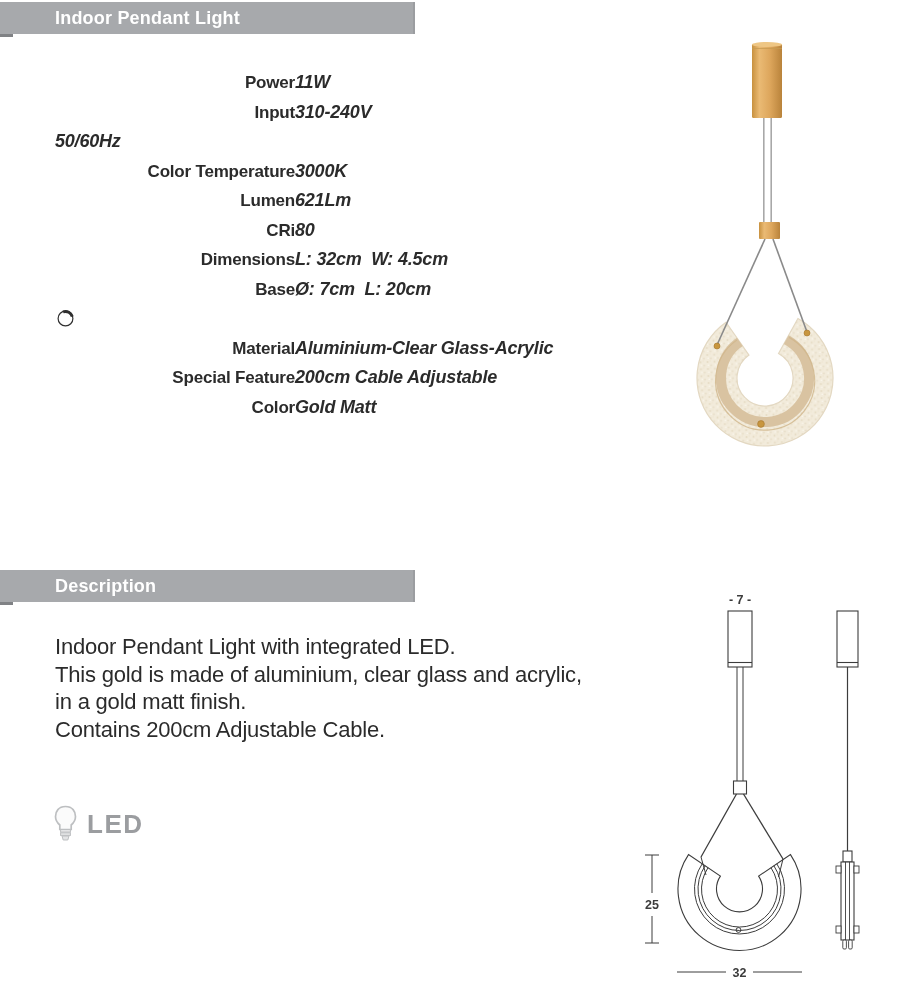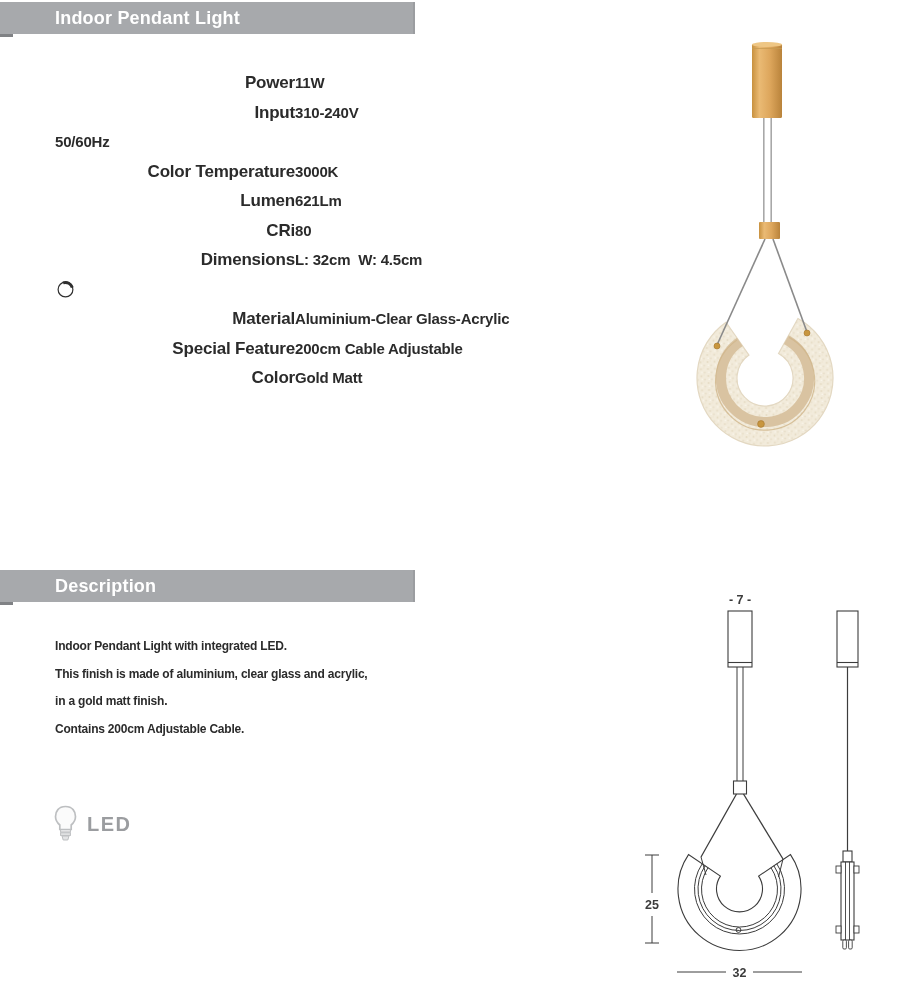--- a/index.html
+++ b/index.html
@@ -16,28 +16,28 @@
   .bar-notch{
     position:absolute;left:0;width:13px;height:32px;background:var(--notch_gray,#808285);
   }
   .bar-title{
     color:#ffffff;font-size:18px;font-weight:700;letter-spacing:.2px;
   }
   
   .spec-table{position:absolute;left:55px;top:68px;width:560px;}
   .spec-row{display:flex;height:29.5px;line-height:29.5px;}
   .spec-label{width:240px;font-size:17px;font-weight:700;letter-spacing:-0.2px;text-align:right;}
-  .spec-value{font-size:15px;font-weight:700;letter-spacing:-0.2px;white-space:pre;}
+  .spec-value{font-size:18px;font-weight:700;letter-spacing:-0.2px;white-space:pre;font-style:italic;}
   .dim-icon-wrap{display:inline-flex;align-items:center;height:29.5px;}
   
   .desc-block{position:absolute;left:55px;top:633px;width:560px;}
-  .desc-line{font-size:12px;font-weight:700;letter-spacing:-0.2px;line-height:27.5px;}
+  .desc-line{font-size:22px;font-weight:400;letter-spacing:-0.2px;line-height:27.5px;}
   
   .led-badge{position:absolute;left:52px;top:805px;display:flex;align-items:center;}
-  .led-text{font-size:20px;font-weight:700;color:var(--led_gray,#9b9da0);letter-spacing:1.5px;margin-left:8px;}
+  .led-text{font-size:26px;font-weight:700;color:var(--led_gray,#9b9da0);letter-spacing:1.5px;margin-left:8px;}
   svg{display:block;}
   .abs{position:absolute;}
 </style>
 </head>
 <body>
 
 <div id="page">
 
   <div class="bar-notch" style="top:5px;"></div>
   <div class="bar" style="top:2px;">
@@ -64,20 +64,24 @@
       <div class="spec-label">Lumen</div>
       <div class="spec-value">621Lm</div>
     </div>
     <div class="spec-row">
       <div class="spec-label">CRi</div>
       <div class="spec-value">80</div>
     </div>
     <div class="spec-row">
       <div class="spec-label">Dimensions</div>
       <div class="spec-value">L: 32cm  W: 4.5cm</div>
+    </div>
+    <div class="spec-row">
+      <div class="spec-label">Base</div>
+      <div class="spec-value">Ø: 7cm  L: 20cm</div>
     </div>
     <div class="spec-row">
       <div class="spec-value dim-icon-wrap">
         <span>
           <svg width="21" height="21" viewBox="0 0 21 21">
             <circle cx="10.5" cy="10.5" r="7.4" fill="none" stroke="#2f2f2f" stroke-width="1.2"></circle>
             <path d="M 17.3 8.7 A 7 7 0 0 0 8.1 3.9" fill="none" stroke="#2f2f2f" stroke-width="3"></path>
           </svg>
         </span>
       </div>
@@ -144,21 +148,21 @@
     </g>
   </svg>
 
   <div class="bar-notch" style="top:573px;"></div>
   <div class="bar" style="top:570px;">
     <span class="bar-title">Description</span>
   </div>
 
   <div class="desc-block">
     <div class="desc-line">Indoor Pendant Light with integrated LED.</div>
-    <div class="desc-line">This finish is made of aluminium, clear glass and acrylic,</div>
+    <div class="desc-line">This gold is made of aluminium, clear glass and acrylic,</div>
     <div class="desc-line">in a gold matt finish.</div>
     <div class="desc-line">Contains 200cm Adjustable Cable.</div>
   </div>
 
   <div class="led-badge">
     <span>
       <svg width="27" height="38" viewBox="0 0 27 38">
         <path d="M13.5 1.5 C6.5 1.5 3.5 6.5 3.5 11.5 C3.5 15.5 5.5 18 7.8 20 L7.8 24.5 L19.2 24.5 L19.2 20 C21.5 18 23.5 15.5 23.5 11.5 C23.5 6.5 20.5 1.5 13.5 1.5 Z" fill="#fbfbfb" stroke="#bdbfc1" stroke-width="1.7"></path>
         <rect x="8.6" y="24.5" width="9.8" height="2.6" fill="#e4e5e6" stroke="#bdbfc1" stroke-width="1"></rect>
         <rect x="8.6" y="27.8" width="9.8" height="2.6" fill="#e4e5e6" stroke="#bdbfc1" stroke-width="1"></rect>

